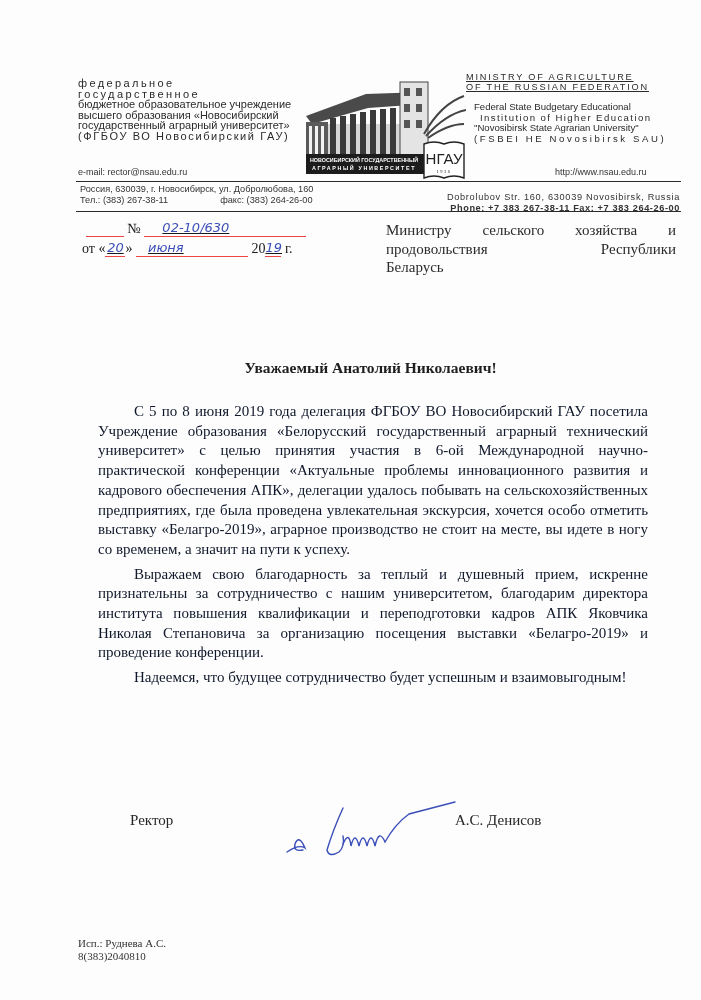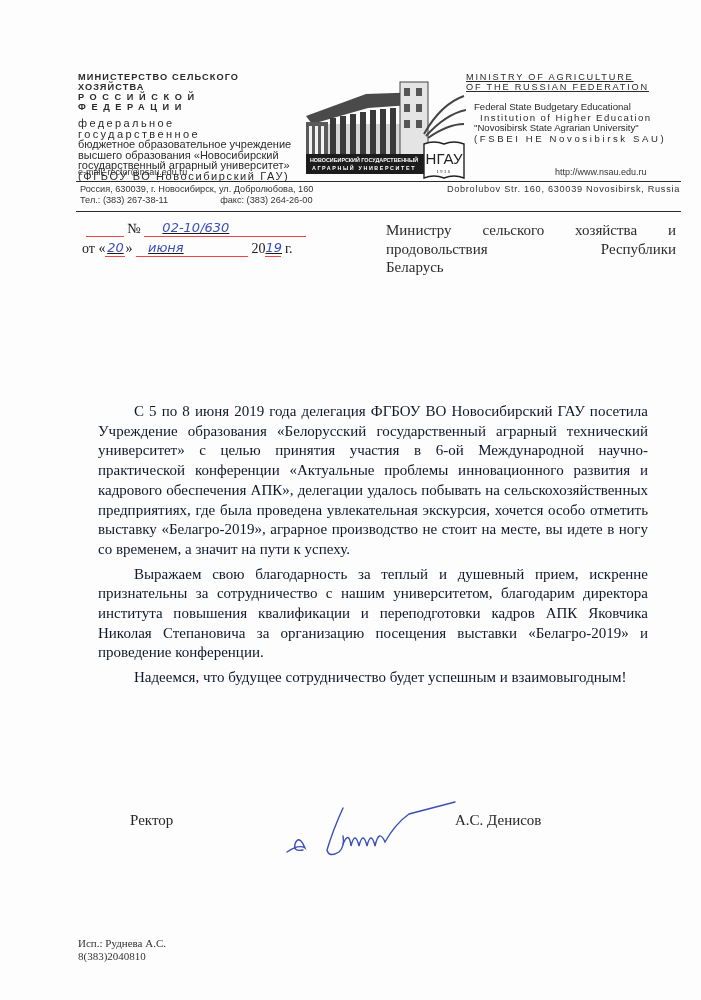--- a/index.html
+++ b/index.html
@@ -22,21 +22,21 @@
   .lh-right .inst .l4 { letter-spacing:2.6px; }
 
   .email { position:absolute; left:78px; top:167px; font-size:9px; color:#333; }
   .website { position:absolute; left:555px; top:167px; font-size:9px; color:#333; }
   .rule { position:absolute; left:76px; width:605px; height:0; border-top:1.6px solid #2a2a2a; }
   .rule.top { top:181px; }
   .rule.bot { top:211px; }
   .addr-ru { position:absolute; left:80px; top:184px; font-size:9.2px; line-height:11px; color:#333; }
   .addr-ru .fax { margin-left:52px; }
   .addr-en { position:absolute; left:418px; top:184px; width:262px; text-align:right; font-size:9.2px; line-height:11px; color:#333; }
-  .addr-en .l1 { letter-spacing:0.7px; }
+  .addr-en .l1 { letter-spacing:0.7px;margin-top:8px; }
   .addr-en .l2 { font-weight:bold; letter-spacing:0.6px; }
 
   
   .logo { position:absolute; left:306px; top:74px; width:160px; height:108px; }
 
   
   .reg { position:absolute; left:82px; top:220px; width:260px; font-size:14px; }
   .reg .row { position:relative; height:20px; }
   .line { display:inline-block; border-bottom:1px solid #ef4444; vertical-align:bottom;text-decoration:underline; }
   .hand { font-family:"DejaVu Sans", sans-serif; font-style:italic; color:#3b4fb8; font-size:13px; }
@@ -56,24 +56,20 @@
   .signature { position:absolute; left:285px; top:800px; width:200px; height:60px; }
 
   .executor { position:absolute; left:78px; top:937px; font-size:11px; line-height:13px; color:#333; }
 </style>
 </head>
 <body>
 
 <div class="page">
 
   <div class="lh-left sans">
-    <div class="lh-ministry">
-      <div>МИНИСТЕРСТВО СЕЛЬСКОГО ХОЗЯЙСТВА</div>
-      <div class="l2">РОССИЙСКОЙ ФЕДЕРАЦИИ</div>
-    </div>
     <div class="lh-inst">
       <div class="l1">федеральное государственное</div>
       <div>бюджетное образовательное учреждение</div>
       <div>высшего образования «Новосибирский</div>
       <div>государственный аграрный университет»</div>
       <div class="l5">(ФГБОУ ВО Новосибирский ГАУ)</div>
     </div>
   </div>
 
   <svg class="logo" viewBox="0 0 160 108">
@@ -138,20 +134,21 @@
   <div class="email sans">e-mail: rector@nsau.edu.ru</div>
   <div class="website sans">http://www.nsau.edu.ru</div>
 
   <div class="rule top"></div>
   <div class="addr-ru sans">
     <div>Россия, 630039, г. Новосибирск, ул. Добролюбова, 160</div>
     <div><span>Тел.: (383) 267-38-11</span><span class="fax">факс:  (383)  264-26-00</span></div>
   </div>
   <div class="addr-en sans">
     <div class="l1">Dobrolubov Str. 160, 630039 Novosibirsk, Russia</div>
+    <div class="l2">Phone: +7 383 267-38-11 Fax: +7 383 264-26-00</div>
   </div>
   <div class="rule bot"></div>
 
   <div class="reg serif">
     <div class="row">
       <span class="line" style="width:38px;margin-left:4px;"></span>
       <span>№</span>
       <span class="line" style="width:162px;text-align:left;padding-left:18px;box-sizing:border-box;"><span class="hand">02-10/630</span></span>
     </div>
     <div class="row">
@@ -161,20 +158,21 @@
       <span>г.</span>
     </div>
   </div>
 
   <div class="addressee serif">
     <div class="justify">Министру сельского хозяйства и</div>
     <div class="justify">продовольствия Республики</div>
     <div>Беларусь</div>
   </div>
 
+  <div class="salutation serif">Уважаемый Анатолий Николаевич!</div>
 
   <div class="body-text serif">
     <p>С 5 по 8 июня 2019 года делегация ФГБОУ ВО Новосибирский ГАУ посетила Учреждение образования «Белорусский государственный аграрный технический университет» с целью принятия участия в 6-ой Международной научно-практической конференции «Актуальные проблемы инновационного развития и кадрового обеспечения АПК», делегации удалось побывать на сельскохозяйственных предприятиях, где была проведена увлекательная экскурсия, хочется особо отметить выставку «Белагро-2019», аграрное производство не стоит на месте, вы идете в ногу со временем, а значит на пути к успеху.</p>
     <p>Выражаем свою благодарность за теплый и душевный прием, искренне признательны за сотрудничество с нашим университетом, благодарим директора института повышения квалификации и переподготовки кадров АПК Яковчика Николая Степановича за организацию посещения выставки «Белагро-2019» и  проведение конференции.</p>
     <p>Надеемся, что будущее сотрудничество будет успешным и взаимовыгодным!</p>
   </div>
 
   <div class="sign-title serif">Ректор</div>
   <svg class="signature" viewBox="0 0 200 60">
     <g fill="none" stroke="#3b4fb8" stroke-width="1.4" stroke-linecap="round">

